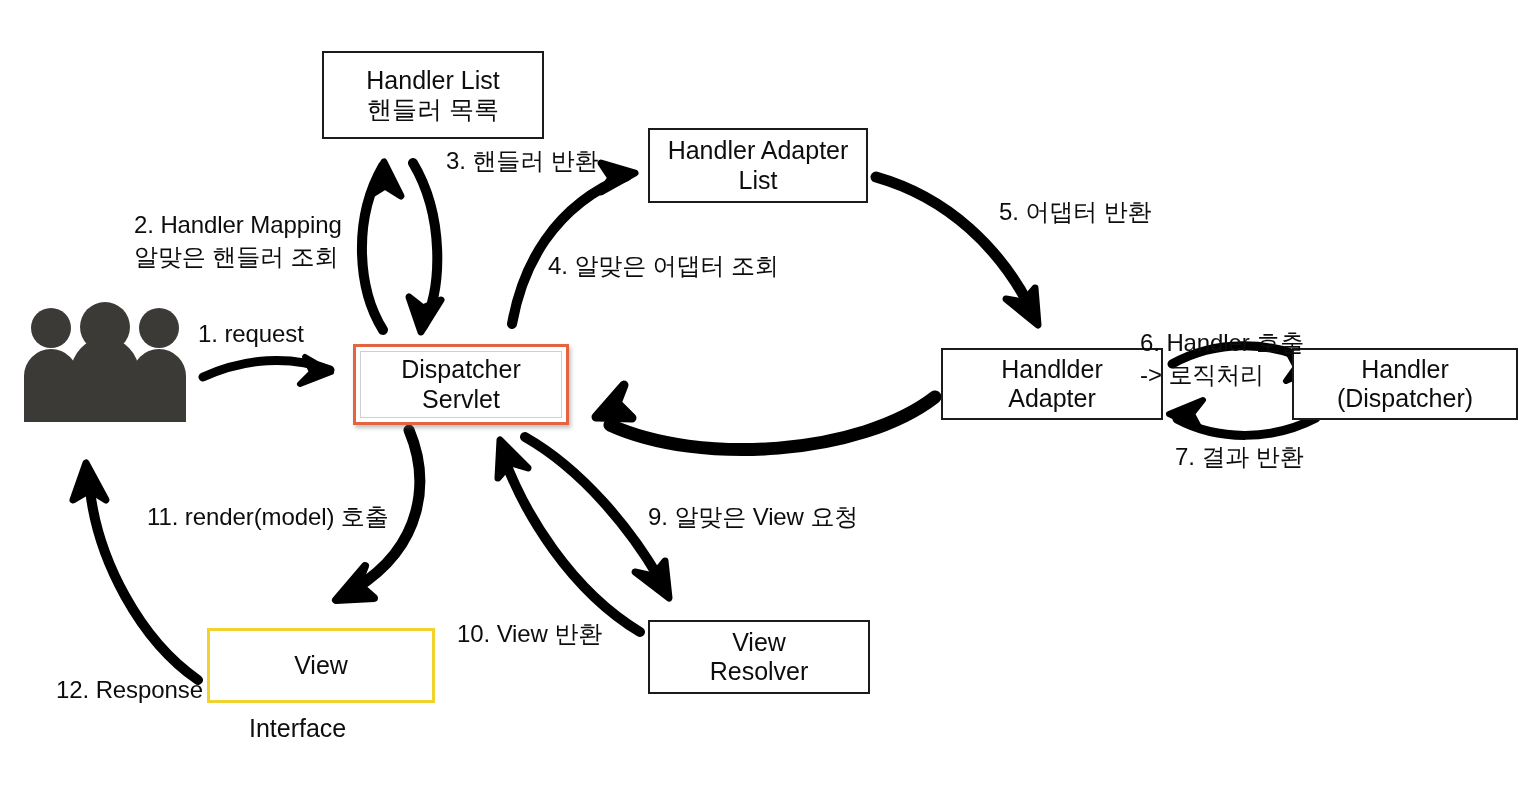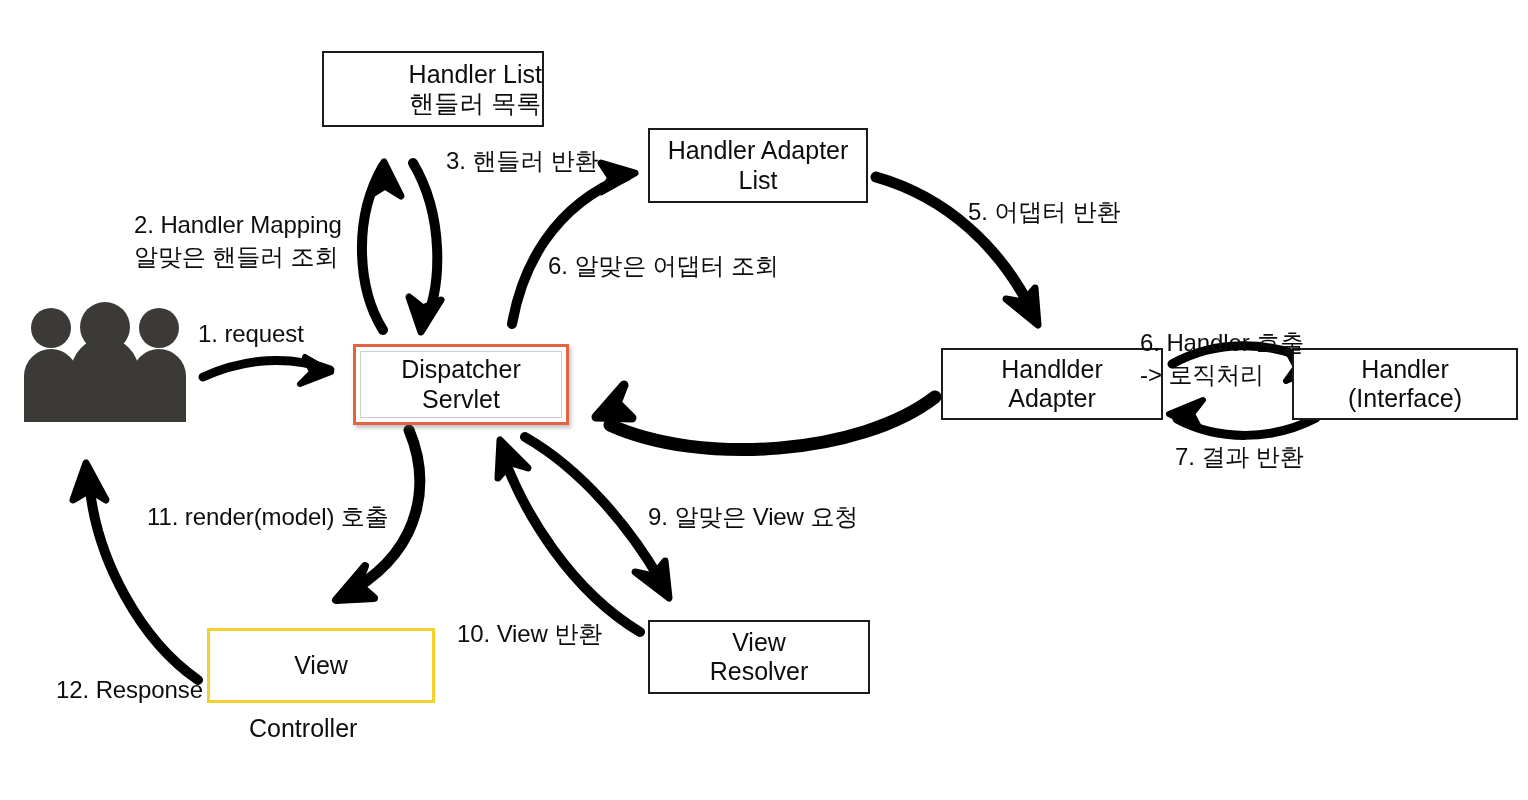--- a/index.html
+++ b/index.html
@@ -159,21 +159,21 @@
     <g fill="#3c3a37">
       <circle cx="31" cy="28" r="20"></circle>
       <path d="M4,122 V76 a27,27 0 0 1 54,0 V122 Z"></path>
       <circle cx="139" cy="28" r="20"></circle>
       <path d="M112,122 V76 a27,27 0 0 1 54,0 V122 Z"></path>
       <circle cx="85" cy="27" r="25"></circle>
       <path d="M51,122 V72 a34,34 0 0 1 68,0 V122 Z"></path>
     </g>
   </svg>
 
-  <div class="node node-plain" style="left:322px; top:51px; width:222px; height:76px;justify-content:flex-end;">
+  <div class="node node-plain" style="left:322px; top:51px; width:222px; height:88px;">
     <span class="node-label">Handler List
 핸들러 목록</span>
   </div>
 
   <div class="node node-plain" style="left:648px; top:128px; width:220px; height:75px;">
     <span class="node-label">Handler Adapter
 List</span>
   </div>
 
   <div class="node node-accent" style="left:353px; top:344px; width:216px; height:81px;justify-content:center;">
@@ -182,44 +182,44 @@
 Servlet</span>
   </div>
 
   <div class="node node-plain" style="left:941px; top:348px; width:222px; height:72px;">
     <span class="node-label">Handlder
 Adapter</span>
   </div>
 
   <div class="node node-plain" style="left:1292px; top:348px; width:226px; height:72px;">
     <span class="node-label">Handler
-(Interface)</span>
+(Dispatcher)</span>
   </div>
 
   <div class="node node-yellow" style="left:207px; top:628px; width:228px; height:75px;">
     <span class="node-label">View</span>
   </div>
 
   <div class="node node-plain" style="left:648px; top:620px; width:222px; height:74px;">
     <span class="node-label">View
 Resolver</span>
   </div>
 
-  <div class="caption" style="left:249px; top:714px;">Controller</div>
+  <div class="caption" style="left:249px; top:714px;">Interface</div>
 
   <div class="edge-label" style="left:198px; top:318px;">1. request</div>
 
   <div class="edge-label" style="left:134px; top:209px;">2. Handler Mapping
 알맞은 핸들러 조회</div>
 
   <div class="edge-label" style="left:446px; top:145px;">3. 핸들러  반환</div>
 
-  <div class="edge-label" style="left:548px; top:250px;">6. 알맞은 어댑터 조회</div>
-
-  <div class="edge-label" style="left:968px; top:196px;">5. 어댑터 반환</div>
+  <div class="edge-label" style="left:548px; top:250px;">4. 알맞은 어댑터 조회</div>
+
+  <div class="edge-label" style="left:999px; top:196px;">5. 어댑터 반환</div>
 
   <div class="edge-label" style="left:1140px; top:291px;margin-top:36px;">6. Handler 호출
 -&gt; 로직처리</div>
 
   <div class="edge-label" style="left:1175px; top:441px;">7. 결과 반환</div>
 
 
   <div class="edge-label" style="left:648px; top:501px;">9. 알맞은 View 요청</div>
 
   <div class="edge-label" style="left:457px; top:618px;">10. View 반환</div>

